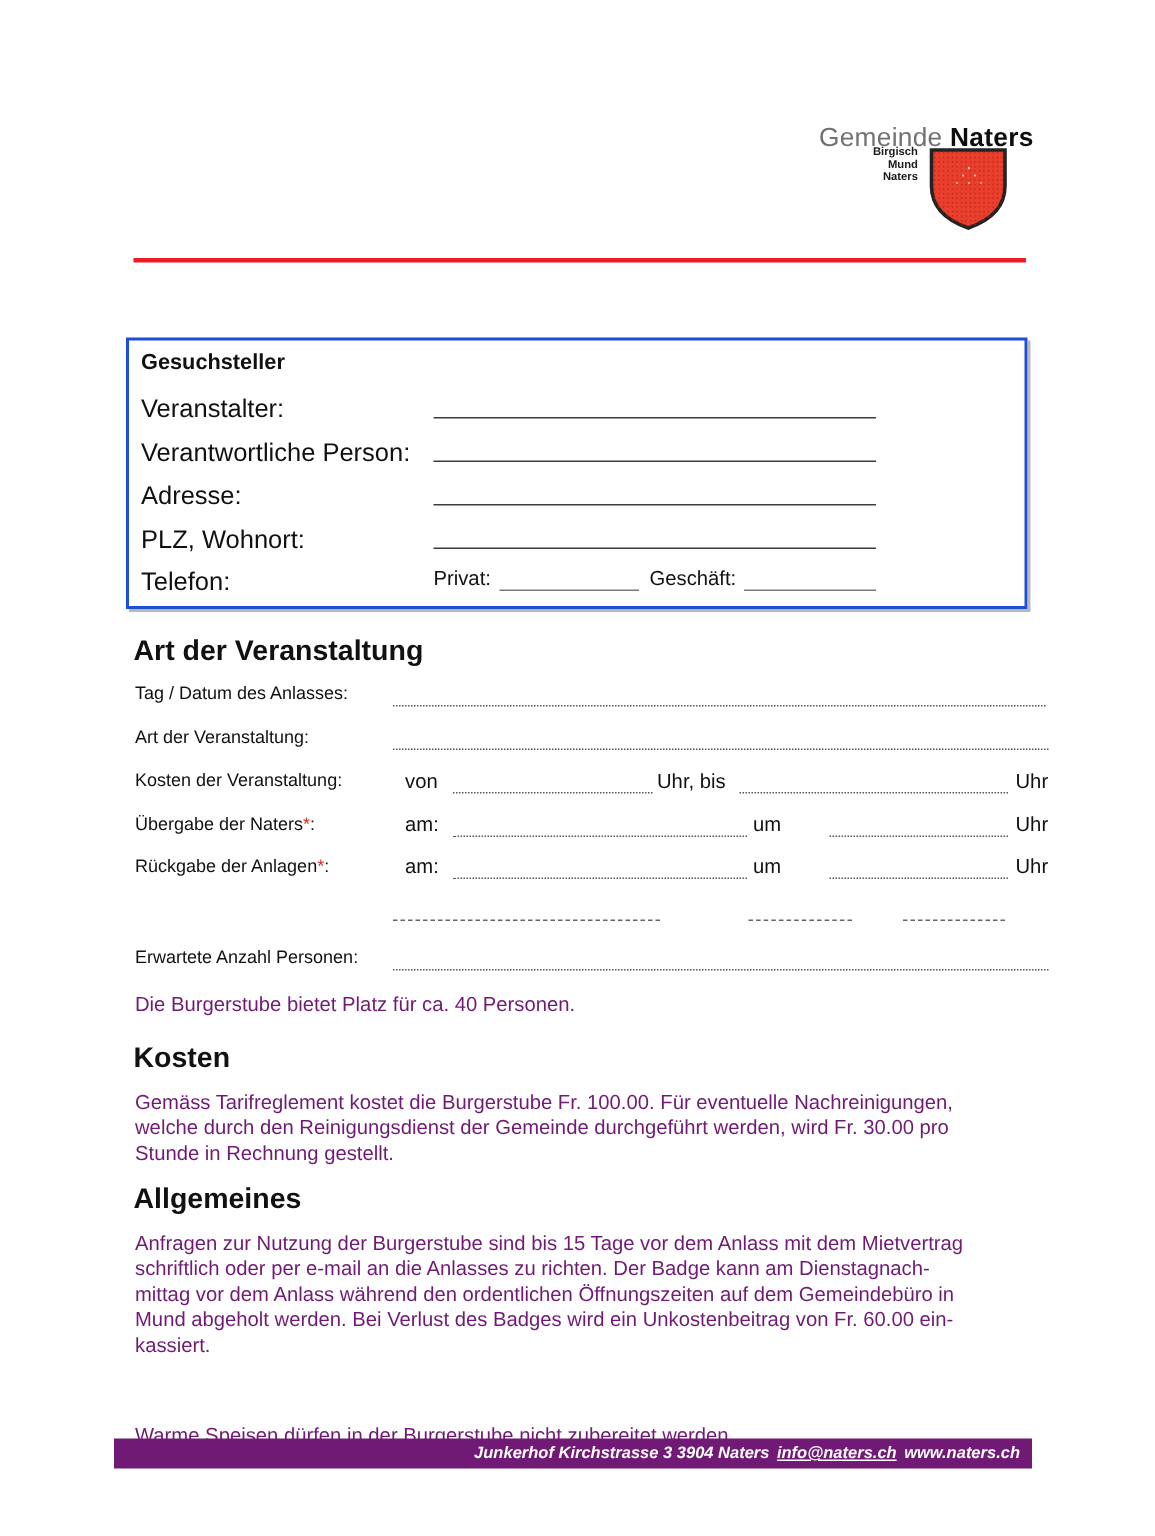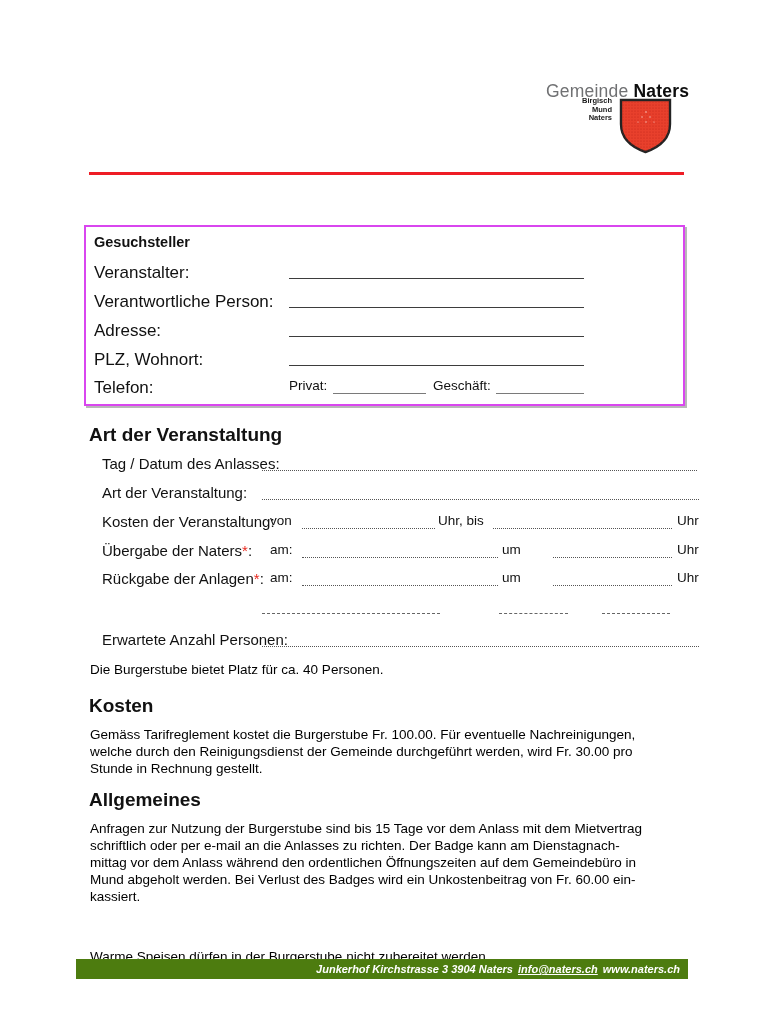--- a/index.html
+++ b/index.html
@@ -12,36 +12,36 @@
   .logo-gemeinde{color:#707173;font-weight:400;}
   .logo-naters{color:#0d0d0d;font-weight:bold;}
   .logo-sub{position:absolute;left:540px;top:97px;width:72px;text-align:right;
     font-size:7.5px;font-weight:bold;line-height:8.5px;color:#1a1a1a;}
   .shield{position:absolute;left:619px;top:98px;width:53px;height:56px;}
   
   .title{position:absolute;left:89px;top:130px;margin:0;font-size:22px;font-weight:bold;color:#0b0b0b;letter-spacing:.2px;}
   .red-rule{position:absolute;left:89px;top:172px;width:595px;height:2.5px;background:#ee1c25;}
   
   .gbox{position:absolute;left:84px;top:225px;width:597px;height:177px;
-    border:2px solid #d946ef;box-shadow:2px 2px 0 rgba(0,0,0,.28);}
+    border:2px solid #1d4ed8;box-shadow:2px 2px 0 rgba(0,0,0,.28);}
   .gbox-heading{position:absolute;left:8px;top:7px;font-size:14.5px;font-weight:bold;}
   .g-label{position:absolute;left:8px;font-size:17px;white-space:nowrap;}
   .g-line{position:absolute;left:203px;width:295px;height:0;border-top:1.6px solid #3d3d3d;}
   .tel-word{position:absolute;font-size:13.5px;white-space:nowrap;}
   .tel-line{position:absolute;height:0;border-top:1.5px solid #7a7a7a;}
   
   .sec-heading{position:absolute;left:89px;font-size:19px;font-weight:bold;}
-  .row-label{position:absolute;left:90px;font-size:15px;white-space:nowrap;margin-left:12px;}
+  .row-label{position:absolute;left:90px;font-size:12px;white-space:nowrap;}
   .row-word{position:absolute;font-size:13.5px;white-space:nowrap;}
   .dotline{position:absolute;height:0;border-top:1.6px dotted #555;}
   .dashline{position:absolute;height:0;border-top:1.4px dashed #666;}
   .red{color:#e8281e;}
-  .body-text{position:absolute;left:90px;font-size:13.5px;line-height:17px;color:#000000;}
+  .body-text{position:absolute;left:90px;font-size:13.5px;line-height:17px;color:#701a75;}
   
-  .footer-bar{position:absolute;left:76px;top:959px;width:612px;height:20px;background:#4d7c0f;
+  .footer-bar{position:absolute;left:76px;top:959px;width:612px;height:20px;background:#701a75;
     display:flex;align-items:center;justify-content:flex-end;padding-right:8px;box-sizing:border-box;}
   .footer-bar span{color:#ffffff;font-size:11px;font-weight:bold;font-style:italic;margin-left:5px;white-space:nowrap;}
   .footer-link{text-decoration:underline;cursor:pointer;}
 </style>
 </head>
 <body>
 
 <div class="page">
 
   <div class="logo-line">

